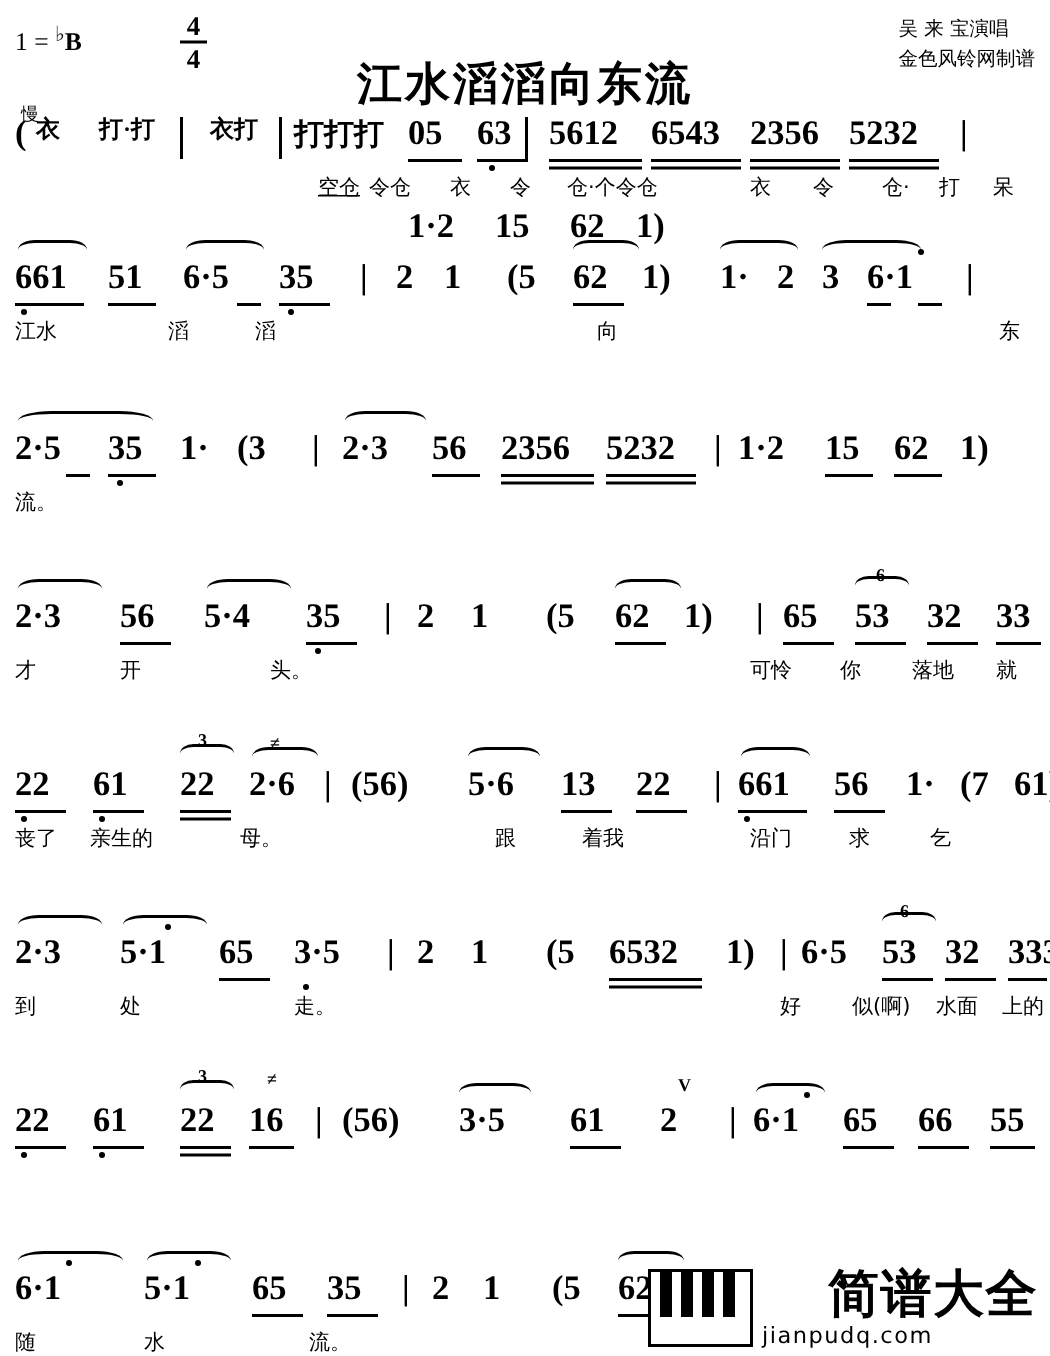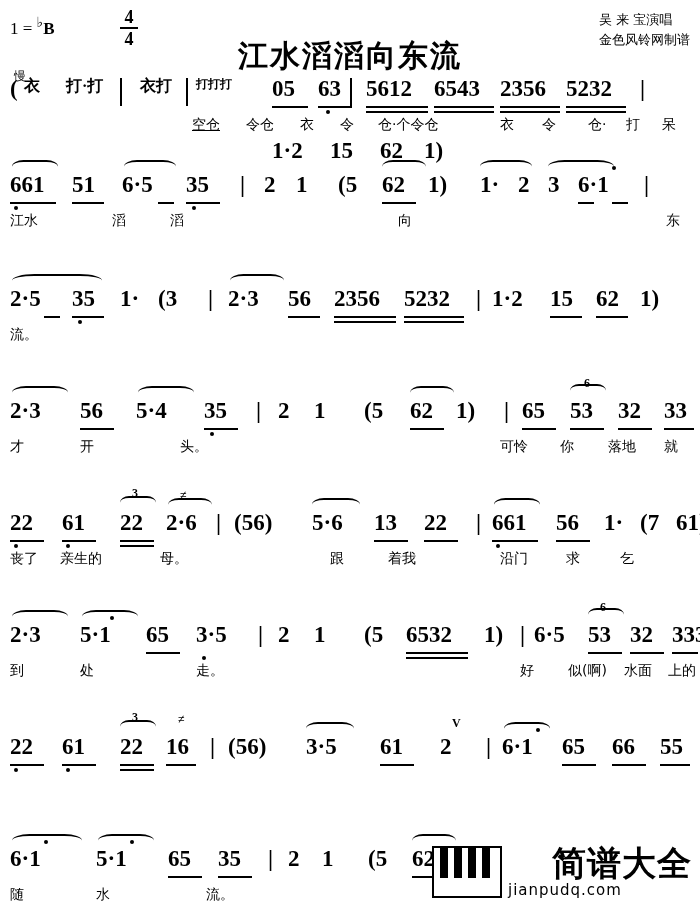--- a/index.html
+++ b/index.html
@@ -114,21 +114,21 @@
   </div>
 
   <div class="tempo">慢</div>
 
   <div class="sys" style="top:76px;">
     <div class="row-notes">
       <span class="n" style="left:10px;">(</span>
       <span class="n" style="left:24px;font-size:16px;">衣</span>
       <span class="n" style="left:66px;font-size:16px;">打·打</span>
       <span class="n" style="left:140px;font-size:16px;">衣打</span>
-      <span class="n" style="left:196px;font-size:12px;">打打打</span>
+      <span class="n" style="left:196px;font-size:20px;">打打打</span>
       <span class="n" style="left:272px;">05</span>
       <span class="n" style="left:318px;">63</span>
       <span class="n" style="left:366px;">5612</span>
       <span class="n" style="left:434px;">6543</span>
       <span class="n" style="left:500px;">2356</span>
       <span class="n" style="left:566px;">5232</span>
       <span class="n" style="left:640px;">|</span>
 
       <span class="beam" style="left:272px;top:30px;width:36px;"></span>
       <span class="beam" style="left:318px;top:30px;width:34px;"></span>
@@ -139,21 +139,21 @@
       <span class="beam" style="left:500px;top:30px;width:60px;"></span>
       <span class="beam" style="left:500px;top:35px;width:60px;"></span>
       <span class="beam" style="left:566px;top:30px;width:60px;"></span>
       <span class="beam" style="left:566px;top:35px;width:60px;"></span>
       <span class="bl" style="left:120px;top:2px;height:28px;"></span>
       <span class="bl" style="left:186px;top:2px;height:28px;"></span>
       <span class="bl" style="left:350px;top:2px;height:28px;"></span>
       <span class="dot" style="left:326px;top:34px;"></span>
     </div>
     <div class="row-lyr">
-      <span class="l" style="left:192px;text-decoration:underline;">空仓</span>
+      <span class="l" style="left:212px;text-decoration:underline;">空仓</span>
       <span class="l" style="left:246px;">令仓</span>
       <span class="l" style="left:300px;">衣</span>
       <span class="l" style="left:340px;">令</span>
       <span class="l" style="left:378px;">仓·个令仓</span>
       <span class="l" style="left:500px;">衣</span>
       <span class="l" style="left:542px;">令</span>
       <span class="l" style="left:588px;">仓·</span>
       <span class="l" style="left:626px;">打</span>
       <span class="l" style="left:662px;">呆</span>
     </div>

